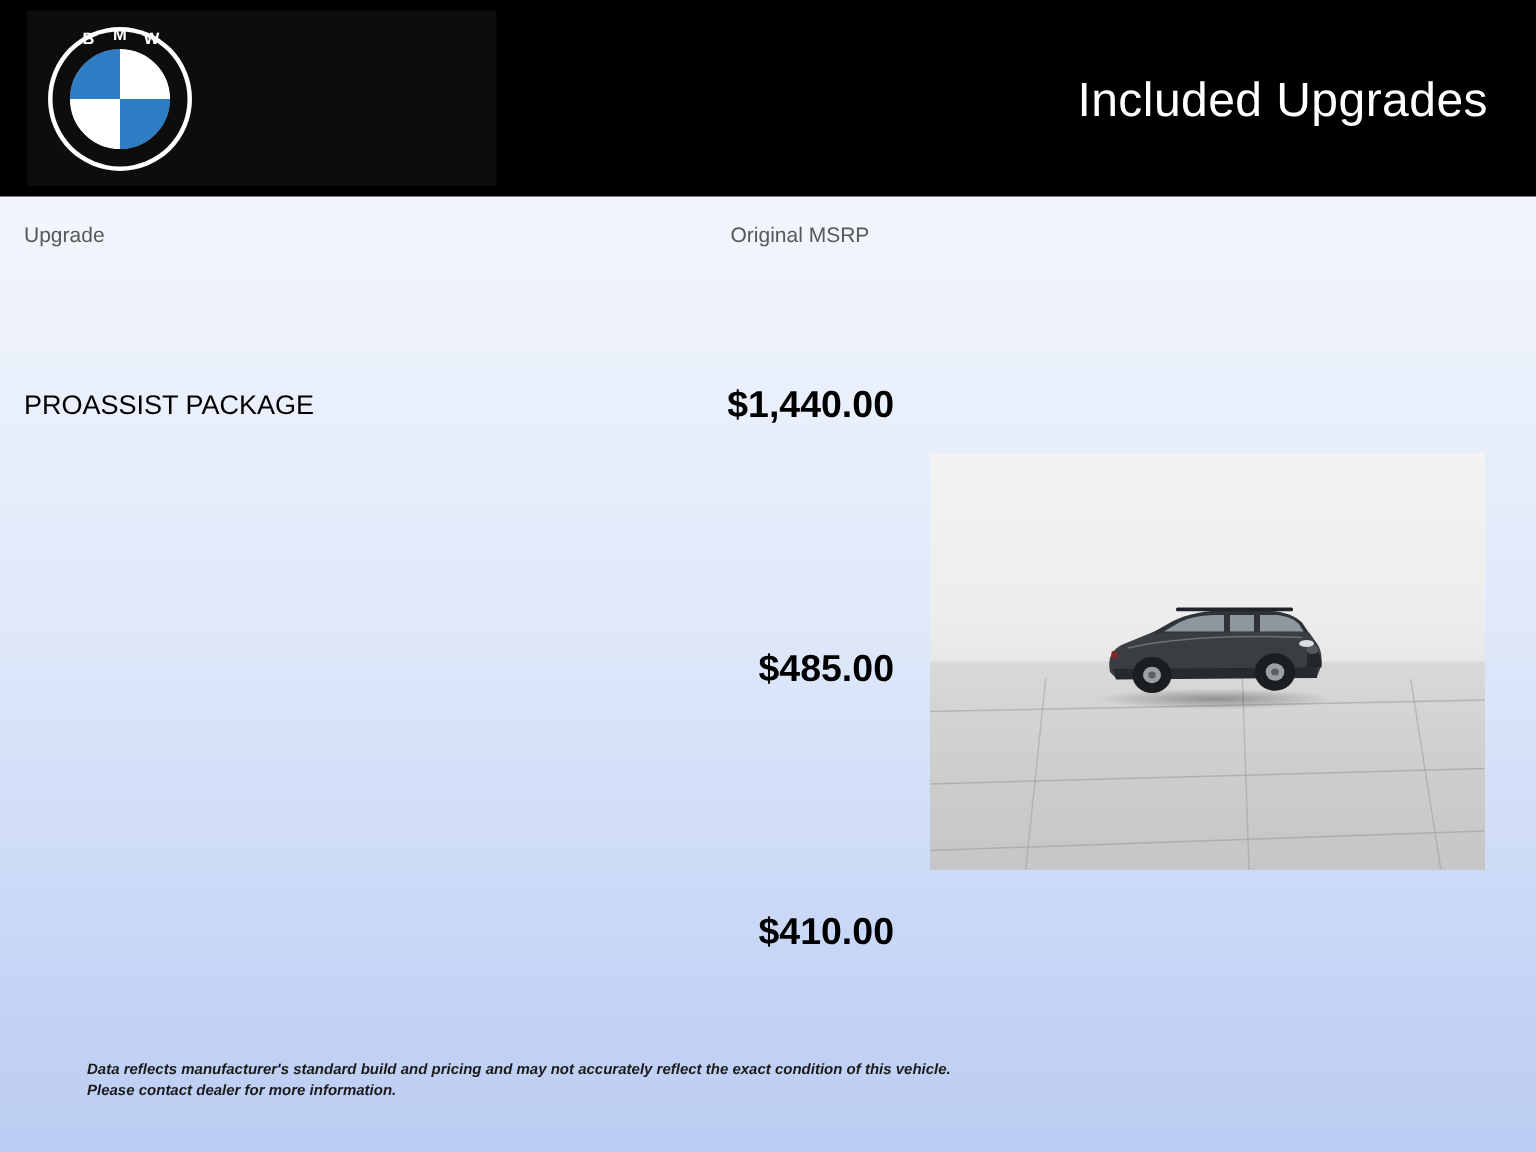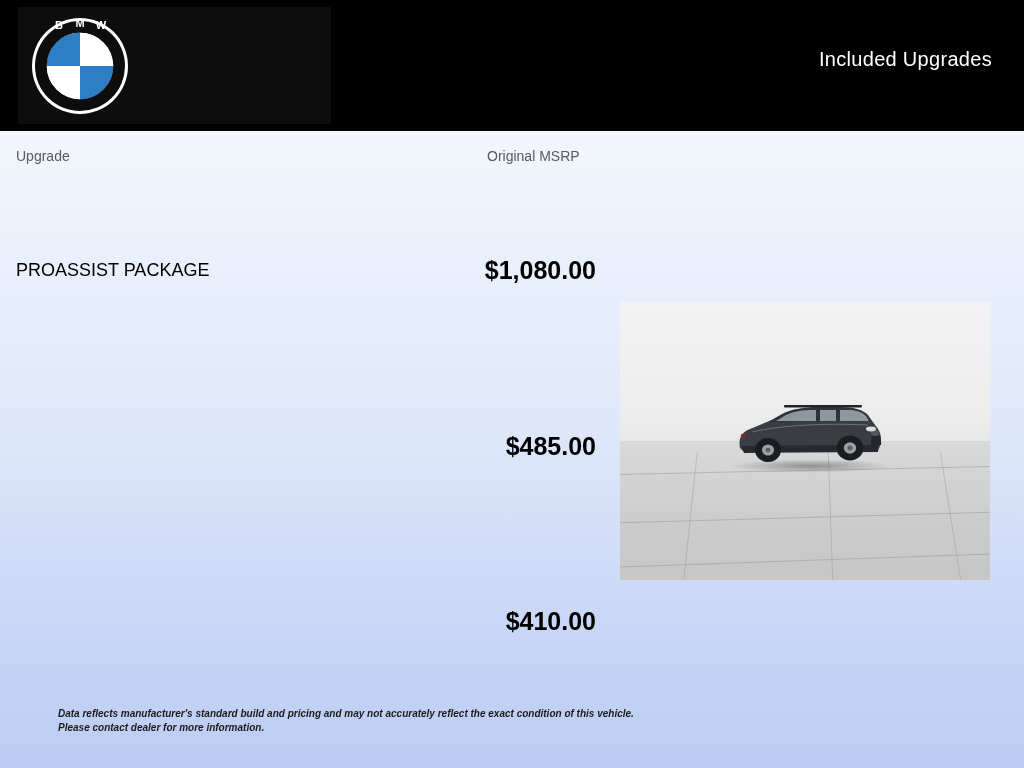--- a/index.html
+++ b/index.html
@@ -74,21 +74,21 @@
     font-weight: bold;
     line-height: 36px;
     margin-top: 2px;
     color: #ffffff;
     white-space: nowrap;
   }
   .header-title {
     position: absolute;
     right: 32px;
     top: 48px;
-    font-size: 20px;
+    font-size: 32px;
     color: #ffffff;
     letter-spacing: 0.3px;
     white-space: nowrap;
     text-align: right;
   }
 
   
   .col-headers {
     position: absolute;
     top: 148px;
@@ -233,21 +233,21 @@
     <div class="header-title">Included Upgrades</div>
   </div>
 
   <div class="col-headers">
     <div class="col-head-upgrade">Upgrade</div>
     <div class="col-head-msrp">Original MSRP</div>
   </div>
 
   <div class="row" id="row-0">
     <div class="row-name">PROASSIST PACKAGE</div>
-    <div class="row-price">$1,080.00</div>
+    <div class="row-price">$1,440.00</div>
   </div>
 
   <div class="row" id="row-1">
     <div class="row-price">$485.00</div>
   </div>
 
   <div class="row" id="row-2">
     <div class="row-price">$410.00</div>
   </div>
 

